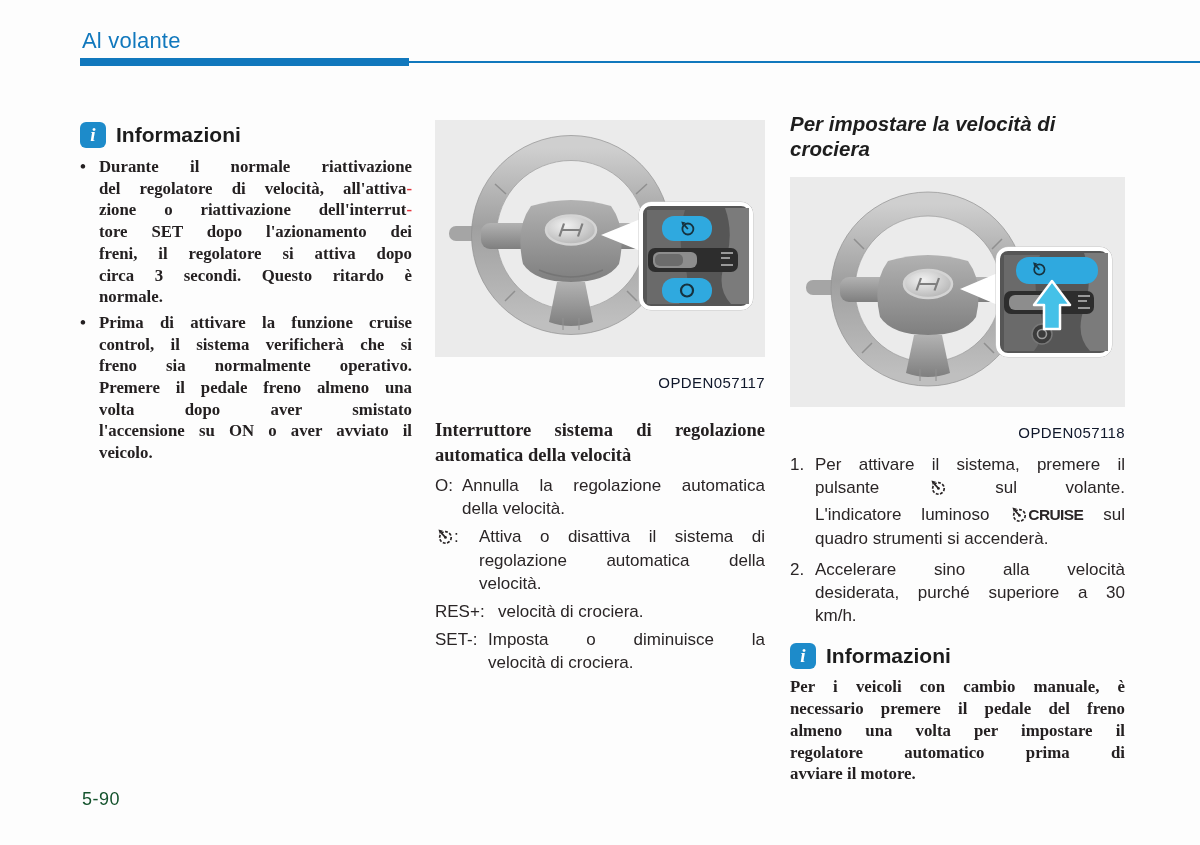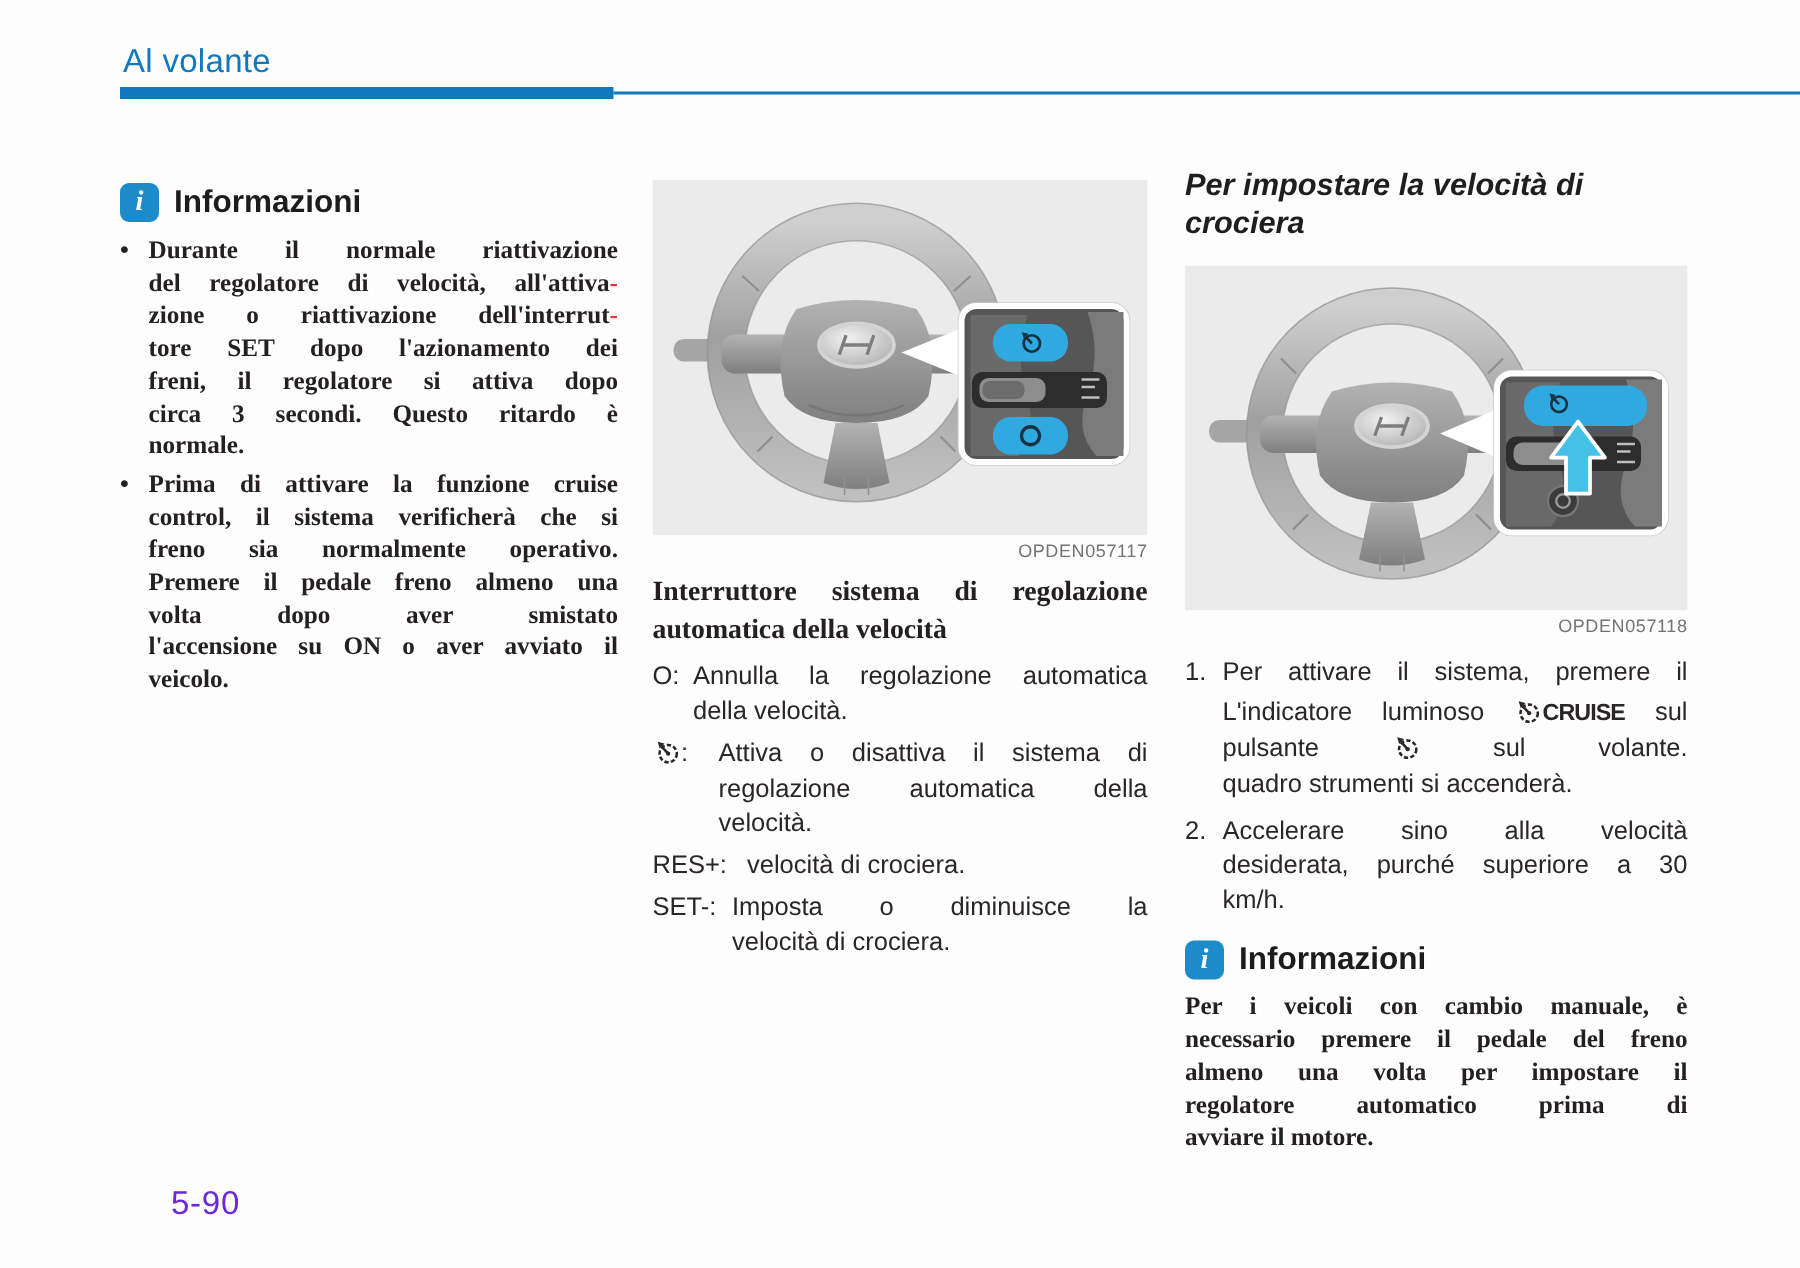--- a/index.html
+++ b/index.html
@@ -26,36 +26,36 @@
   .serif-body{font-family:"Liberation Serif",serif;font-weight:bold;font-size:16.8px;
               line-height:21.7px;color:var(--text);}
   .bullet-item{position:relative;padding-left:19px;margin-top:8px;}
   .bullet-item + .bullet-item{margin-top:4px;}
   .item-label{position:absolute;left:0;top:0;}
   .jline{text-align:left;}
   .stretch{text-align:justify;text-align-last:justify;}
   .red-hyphen{color:var(--hyphen-red);}
   .fig{margin:0;}
   .fig svg{display:block;}
-  .fig-caption{text-align:right;font-size:12px;color:#737373;margin-top:3px;letter-spacing:.4px;}
+  .fig-caption{text-align:right;font-size:15px;color:#0f172a;margin-top:17px;letter-spacing:.4px;}
   .serif-heading{font-family:"Liberation Serif",serif;font-weight:bold;font-size:18.5px;
-                 line-height:25px;color:var(--text);margin-top:9px;}
+                 line-height:25px;color:var(--text);margin-top:27px;}
   .sans-body{font-size:17px;line-height:23.2px;color:#2a2526;}
   .switch-item{position:relative;margin-top:5px;}
   .switch-items{margin-top:6px;}
   .step{position:relative;margin-top:8px;}
   #cruise-heading{font-size:20.5px;line-height:24.5px;font-weight:bold;font-style:italic;color:#1e1e1e;}
   #col3 .fig{margin-top:16px;}
   #steps{margin-top:12px;}
   #info-bottom{margin-top:16px;}
   #info-bottom-par{margin-top:7px;}
   .cruise-word{font-weight:bold;font-size:15.5px;letter-spacing:-.6px;}
   .inline-icon{vertical-align:-3px;}
   .sub-par{margin-top:4px;}
-  #page-number{left:82px;top:789px;font-size:22px;color:#6d28d9;letter-spacing:.5px;margin-left:32px;}
+  #page-number{left:82px;top:789px;font-size:18px;color:#14532d;letter-spacing:.5px;}
 </style>
 </head>
 <body>
 
 <svg width="0" height="0" style="position:absolute" aria-hidden="true">
   <symbol id="ic-cruise" viewBox="0 0 20 18">
     <circle cx="11" cy="10" r="6.1" fill="none" stroke="currentColor" stroke-width="1.8" stroke-dasharray="3 1.6"></circle>
     <circle cx="11" cy="10" r="1.5" fill="currentColor"></circle>
     <path d="M11 10 L6.6 5.2" stroke="currentColor" stroke-width="1.8"></path>
     <path d="M3.6 1.6 L8.4 2.8 L5 6.4 Z" fill="currentColor"></path>
@@ -250,34 +250,34 @@
         </g>
       </g>
     </svg>
     <figcaption class="fig-caption">OPDEN057118</figcaption>
   </figure>
 
   <div id="steps" class="sans-body">
     <div class="step" style="padding-left:25px">
       <span class="item-label">1.</span>
       <div class="jline stretch">Per attivare il sistema, premere il</div>
+      <div class="jline stretch">
+        <span>pulsante</span>
+        <svg class="inline-icon" width="19" height="17">
+            <use href="#ic-cruise"></use>
+          </svg>
+        <span>sul volante.</span>
+      </div>
       <div class="jline stretch sub-par">
         <span>L'indicatore luminoso</span>
         <span><svg class="inline-icon" width="19" height="17">
               <use href="#ic-cruise"></use>
             </svg><span class="cruise-word">CRUISE</span></span>
         <span>sul</span>
       </div>
-      <div class="jline stretch">
-        <span>pulsante</span>
-        <svg class="inline-icon" width="19" height="17">
-            <use href="#ic-cruise"></use>
-          </svg>
-        <span>sul volante.</span>
-      </div>
       <div class="jline">quadro strumenti si accenderà.</div>
     </div>
     <div class="step" style="padding-left:25px">
       <span class="item-label">2.</span>
       <div>
           <div class="jline stretch"><span>Accelerare sino alla velocità</span></div>
           <div class="jline stretch"><span>desiderata, purché superiore a 30</span></div>
           <div class="jline"><span>km/h.</span></div>
         </div>
     </div>

